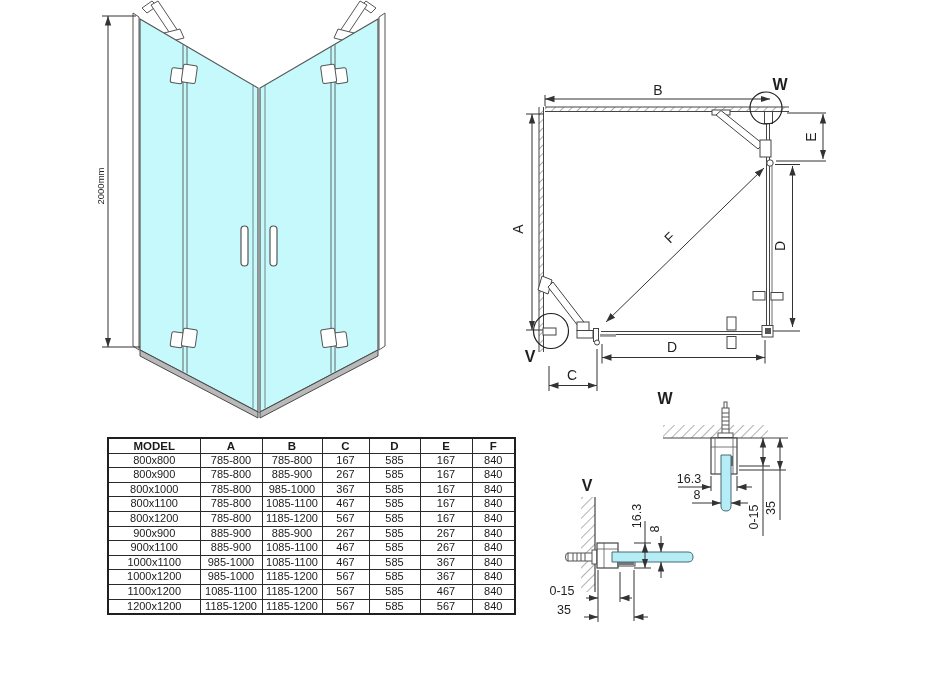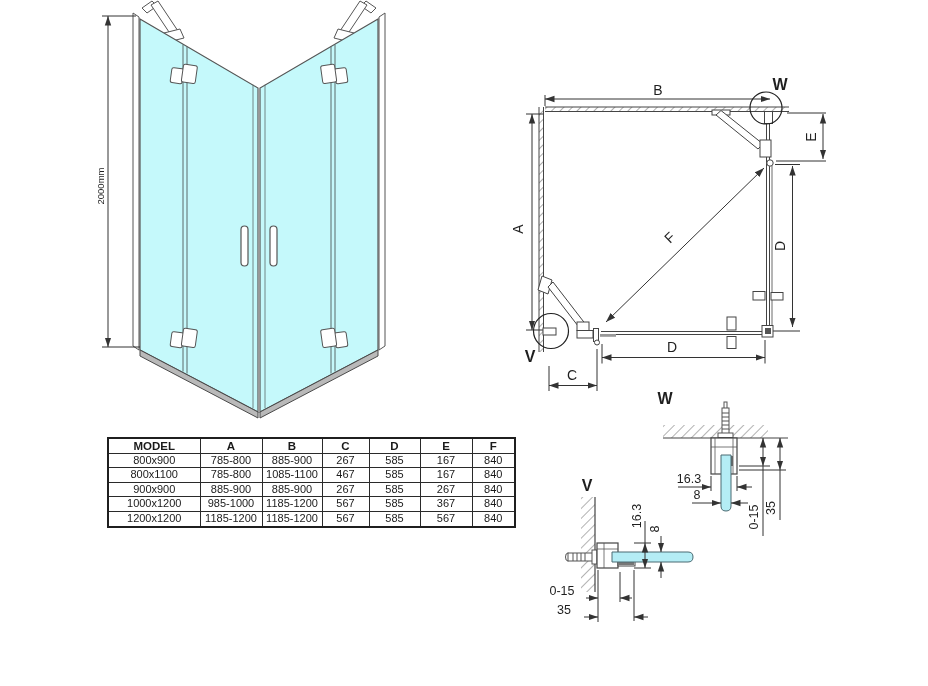--- a/index.html
+++ b/index.html
@@ -334,56 +334,110 @@
           <th>A</th>
           <th>B</th>
           <th>C</th>
           <th>D</th>
           <th>E</th>
           <th>F</th>
         </tr>
       </thead>
     <tbody id="t-body">
         <tr>
+          <td>800x800</td>
+          <td>785-800</td>
+          <td>785-800</td>
+          <td>167</td>
+          <td>585</td>
+          <td>167</td>
+          <td>840</td>
+        </tr>
+        <tr>
           <td>800x900</td>
           <td>785-800</td>
           <td>885-900</td>
           <td>267</td>
           <td>585</td>
           <td>167</td>
           <td>840</td>
         </tr>
         <tr>
+          <td>800x1000</td>
+          <td>785-800</td>
+          <td>985-1000</td>
+          <td>367</td>
+          <td>585</td>
+          <td>167</td>
+          <td>840</td>
+        </tr>
+        <tr>
           <td>800x1100</td>
           <td>785-800</td>
           <td>1085-1100</td>
           <td>467</td>
+          <td>585</td>
+          <td>167</td>
+          <td>840</td>
+        </tr>
+        <tr>
+          <td>800x1200</td>
+          <td>785-800</td>
+          <td>1185-1200</td>
+          <td>567</td>
           <td>585</td>
           <td>167</td>
           <td>840</td>
         </tr>
         <tr>
           <td>900x900</td>
           <td>885-900</td>
           <td>885-900</td>
           <td>267</td>
           <td>585</td>
           <td>267</td>
           <td>840</td>
         </tr>
         <tr>
+          <td>900x1100</td>
+          <td>885-900</td>
+          <td>1085-1100</td>
+          <td>467</td>
+          <td>585</td>
+          <td>267</td>
+          <td>840</td>
+        </tr>
+        <tr>
+          <td>1000x1100</td>
+          <td>985-1000</td>
+          <td>1085-1100</td>
+          <td>467</td>
+          <td>585</td>
+          <td>367</td>
+          <td>840</td>
+        </tr>
+        <tr>
           <td>1000x1200</td>
           <td>985-1000</td>
           <td>1185-1200</td>
           <td>567</td>
           <td>585</td>
           <td>367</td>
           <td>840</td>
         </tr>
         <tr>
+          <td>1100x1200</td>
+          <td>1085-1100</td>
+          <td>1185-1200</td>
+          <td>567</td>
+          <td>585</td>
+          <td>467</td>
+          <td>840</td>
+        </tr>
+        <tr>
           <td>1200x1200</td>
           <td>1185-1200</td>
           <td>1185-1200</td>
           <td>567</td>
           <td>585</td>
           <td>567</td>
           <td>840</td>
         </tr>
       </tbody>
   </table>

